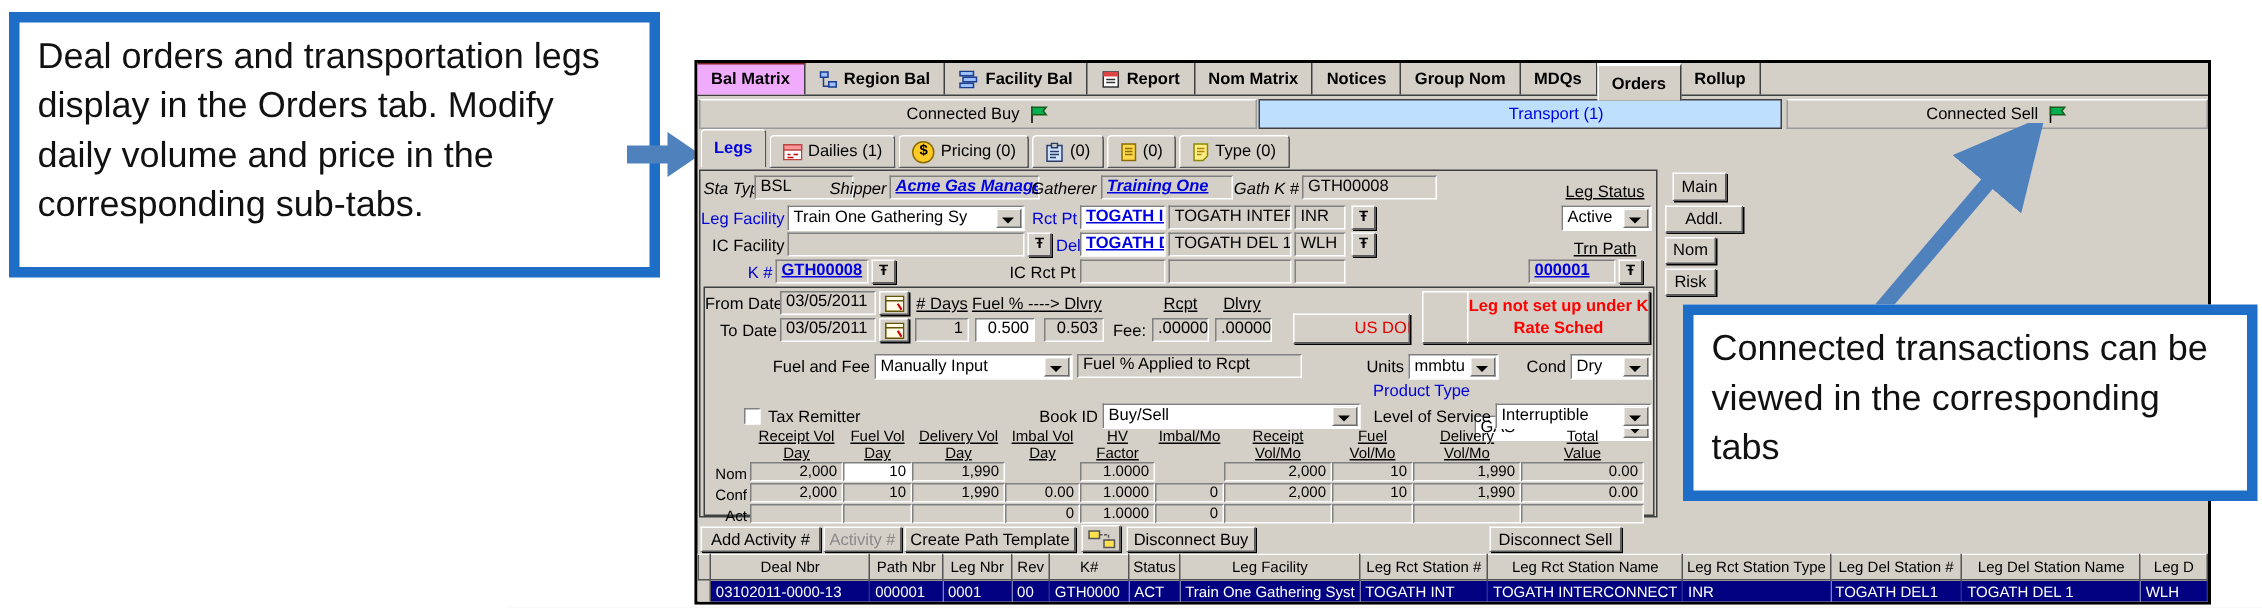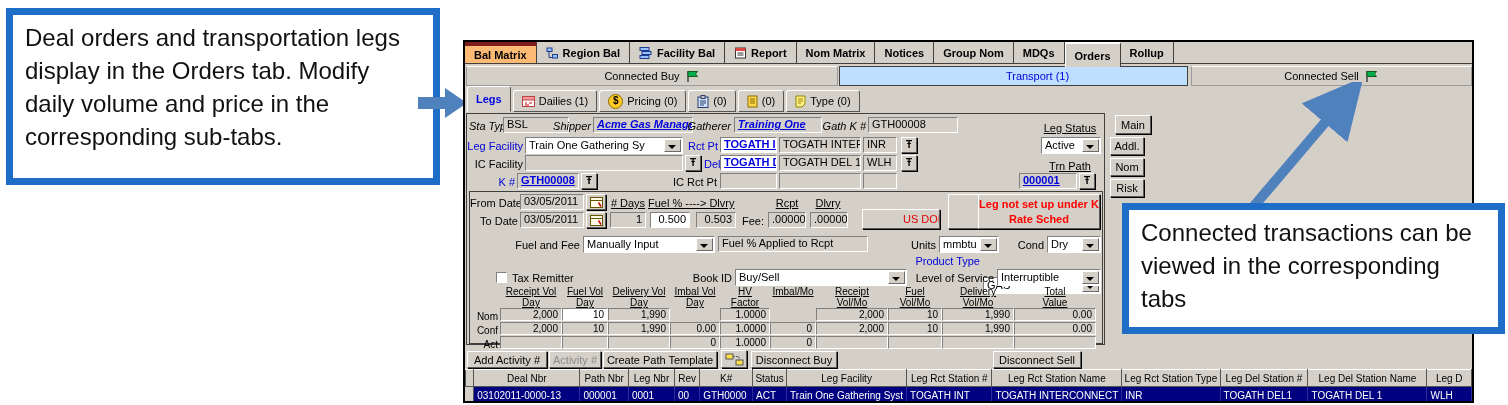--- a/index.html
+++ b/index.html
@@ -8,21 +8,21 @@
   .a{position:absolute;box-sizing:border-box;}
   
   .callout{background:#fff;border:7px solid #1E6EC8;color:#111;
            font-size:24px;line-height:33px;padding:6px 12px;}
   
   #appwin{background:#D4D0C8;border:2px solid #000;}
   
   .mtabs{display:flex;height:22px;border-bottom:1px solid #404040;}
   .mtab{display:flex;align-items:center;gap:4px;padding:0 9px;font-size:11px;font-weight:bold;
         border-right:1px solid #404040;white-space:nowrap;color:#000;}
-  .mtab.pressed{background:#fdba74;border-top:4px solid #7f1d1d;}
+  .mtab.pressed{background:#f0abfc;border-top:1px solid #7f1d1d;}
   .mtab.active{background:#D4D0C8;position:relative;z-index:2;height:23px;border-top:2px solid #fff;border-left:1px solid #fff;}
   
   .seg{height:20px;font-size:11px;display:flex;align-items:center;justify-content:center;gap:5px;
        background:#D4D0C8;border:1px solid #9a9a9a;border-top-color:#fff;color:#000;}
   .seg.transport{background:#BFDFFF;color:#0000E0;border:1px solid #404040;padding-left:48px;}
   
   .stabs{display:flex;align-items:flex-end;height:24px;}
   .stab{display:flex;align-items:center;gap:4px;height:20px;padding:0 8px;font-size:11px;
         background:#D4D0C8;border:1px solid;border-color:#fff #555 #555 #fff;border-radius:3px 3px 0 0;
         margin-right:2px;white-space:nowrap;}
@@ -179,21 +179,21 @@
       <div class="stab">
         <svg width="11" height="13" viewBox="0 0 11 13">
             <path d="M1 1h9v8l-3 3H1z" fill="#FFEE88" stroke="#8a8a00"></path>
             <path d="M3 4h5M3 6h5M3 8h3" stroke="#aa8800"></path>
           </svg>
         <span>Type (0)</span>
         </div>
     </div>
 
     <div class="a bt" style="left:650px;top:73px;width:36px;height:19px;line-height:18px;"><span>Main</span></div>
-    <div class="a bt" style="left:645px;top:95px;width:34px;height:18px;"><span>Addl.</span></div>
+    <div class="a bt" style="left:645px;top:95px;width:52px;height:18px;"><span>Addl.</span></div>
     <div class="a bt" style="left:645px;top:116px;width:34px;height:18px;"><span>Nom</span></div>
     <div class="a bt" style="left:645px;top:137px;width:34px;height:18px;"><span>Risk</span></div>
 
     <div class="a boxed" style="left:1px;top:71px;width:639px;height:232px;">
 
       <div class="a lb it r" style="left:2px;top:5px;width:32px;">Sta Type</div>
       <div class="a f" style="left:36px;top:3px;width:66px;"><span>BSL</span></div>
       <div class="a lb it r" style="left:70px;top:5px;width:54px;">Shipper</div>
       <div class="a f" style="left:126px;top:3px;width:100px;"><span class="ln it">Acme Gas Management</span></div>
       <div class="a lb it r" style="left:216px;top:5px;width:48px;">Gatherer</div>

